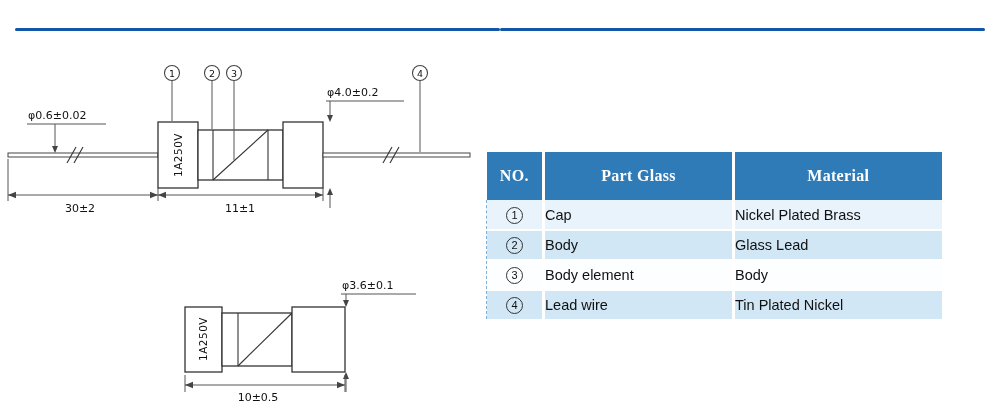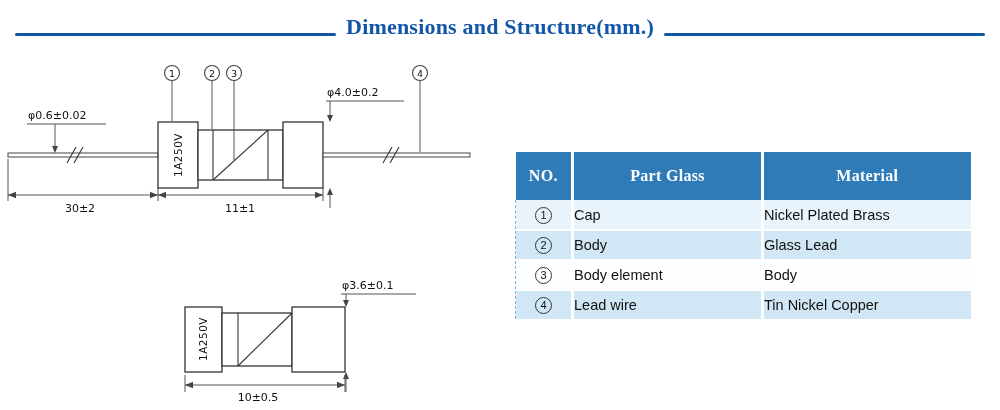--- a/index.html
+++ b/index.html
@@ -19,21 +19,21 @@
   .drawing rect.lead{fill:#fff;stroke:#444;stroke-width:1}
   .drawing line.part{stroke:#333;stroke-width:1.1}
   .drawing line.dim{stroke:#555;stroke-width:1}
   .drawing polygon.arr{fill:#444;stroke:none}
   .drawing text{font-family:"DejaVu Sans","Liberation Sans",sans-serif;font-size:11px;fill:#111}
   .drawing circle.co{fill:#fff;stroke:#444;stroke-width:1.1}
   .drawing text.co{font-size:9.5px}
   .drawing text.vlabel{font-size:10.5px;letter-spacing:.5px}
 
   
-  .tbl{position:absolute;left:515px;top:152px;width:455px;border-collapse:collapse;table-layout:fixed}
+  .tbl{position:absolute;left:486px;top:152px;width:455px;border-collapse:collapse;table-layout:fixed}
   .tbl th{background:#2e7bb8;color:#fff;font-family:"Liberation Serif",serif;
           font-size:16px;font-weight:700;height:48px;text-align:center;letter-spacing:.3px}
   .tbl td{font-size:14.5px;height:30px;border-bottom:2px solid #fff}
   .tbl th.c2,.tbl td.c2,.tbl th.c3,.tbl td.c3{border-left:3px solid #fff}
   .tbl tbody tr.r1{background:#e9f3fb}
   .tbl tbody tr.r2{background:#d2e7f5}
   .tbl tbody tr.r3{background:#fdfeff}
   .tbl tbody tr.r4{background:#d2e7f5}
   .tbl td.no{text-align:center;border-left:1px dashed #7fb0d8}
   .tbl td.part{}
@@ -41,21 +41,20 @@
   .circ{display:inline-flex;width:17px;height:17px;border:1px solid #333;border-radius:50%;
         align-items:center;justify-content:center;font-size:11px;line-height:1;color:#111}
 </style>
 </head>
 <body>
 
 <div class="page">
 
   <div class="title-row">
     <div class="hline"></div>
-    <h1 class="title">Dimensions and Structure(mm.)</h1>
     <div class="hline"></div>
   </div>
 
   <svg class="drawing" width="500" height="355" viewBox="0 0 500 355">
 
     <g>
       <rect class="lead" x="8" y="98" width="150" height="4"></rect>
       <line class="part" x1="67" y1="108" x2="76" y2="92"></line>
       <line class="part" x1="74" y1="108" x2="83" y2="92"></line>
       <rect class="part" x="158" y="67" width="40" height="66"></rect>
@@ -161,18 +160,18 @@
         <td class="mat c3">Glass Lead</td>
       </tr>
       <tr class="r3">
         <td class="no c1"><span class="circ">3</span></td>
         <td class="part c2">Body element</td>
         <td class="mat c3">Body</td>
       </tr>
       <tr class="r4">
         <td class="no c1"><span class="circ">4</span></td>
         <td class="part c2">Lead wire</td>
-        <td class="mat c3">Tin Nickel Copper</td>
+        <td class="mat c3">Tin Plated Nickel</td>
       </tr>
     </tbody>
   </table>
 
 </div>
 
 </body></html>

